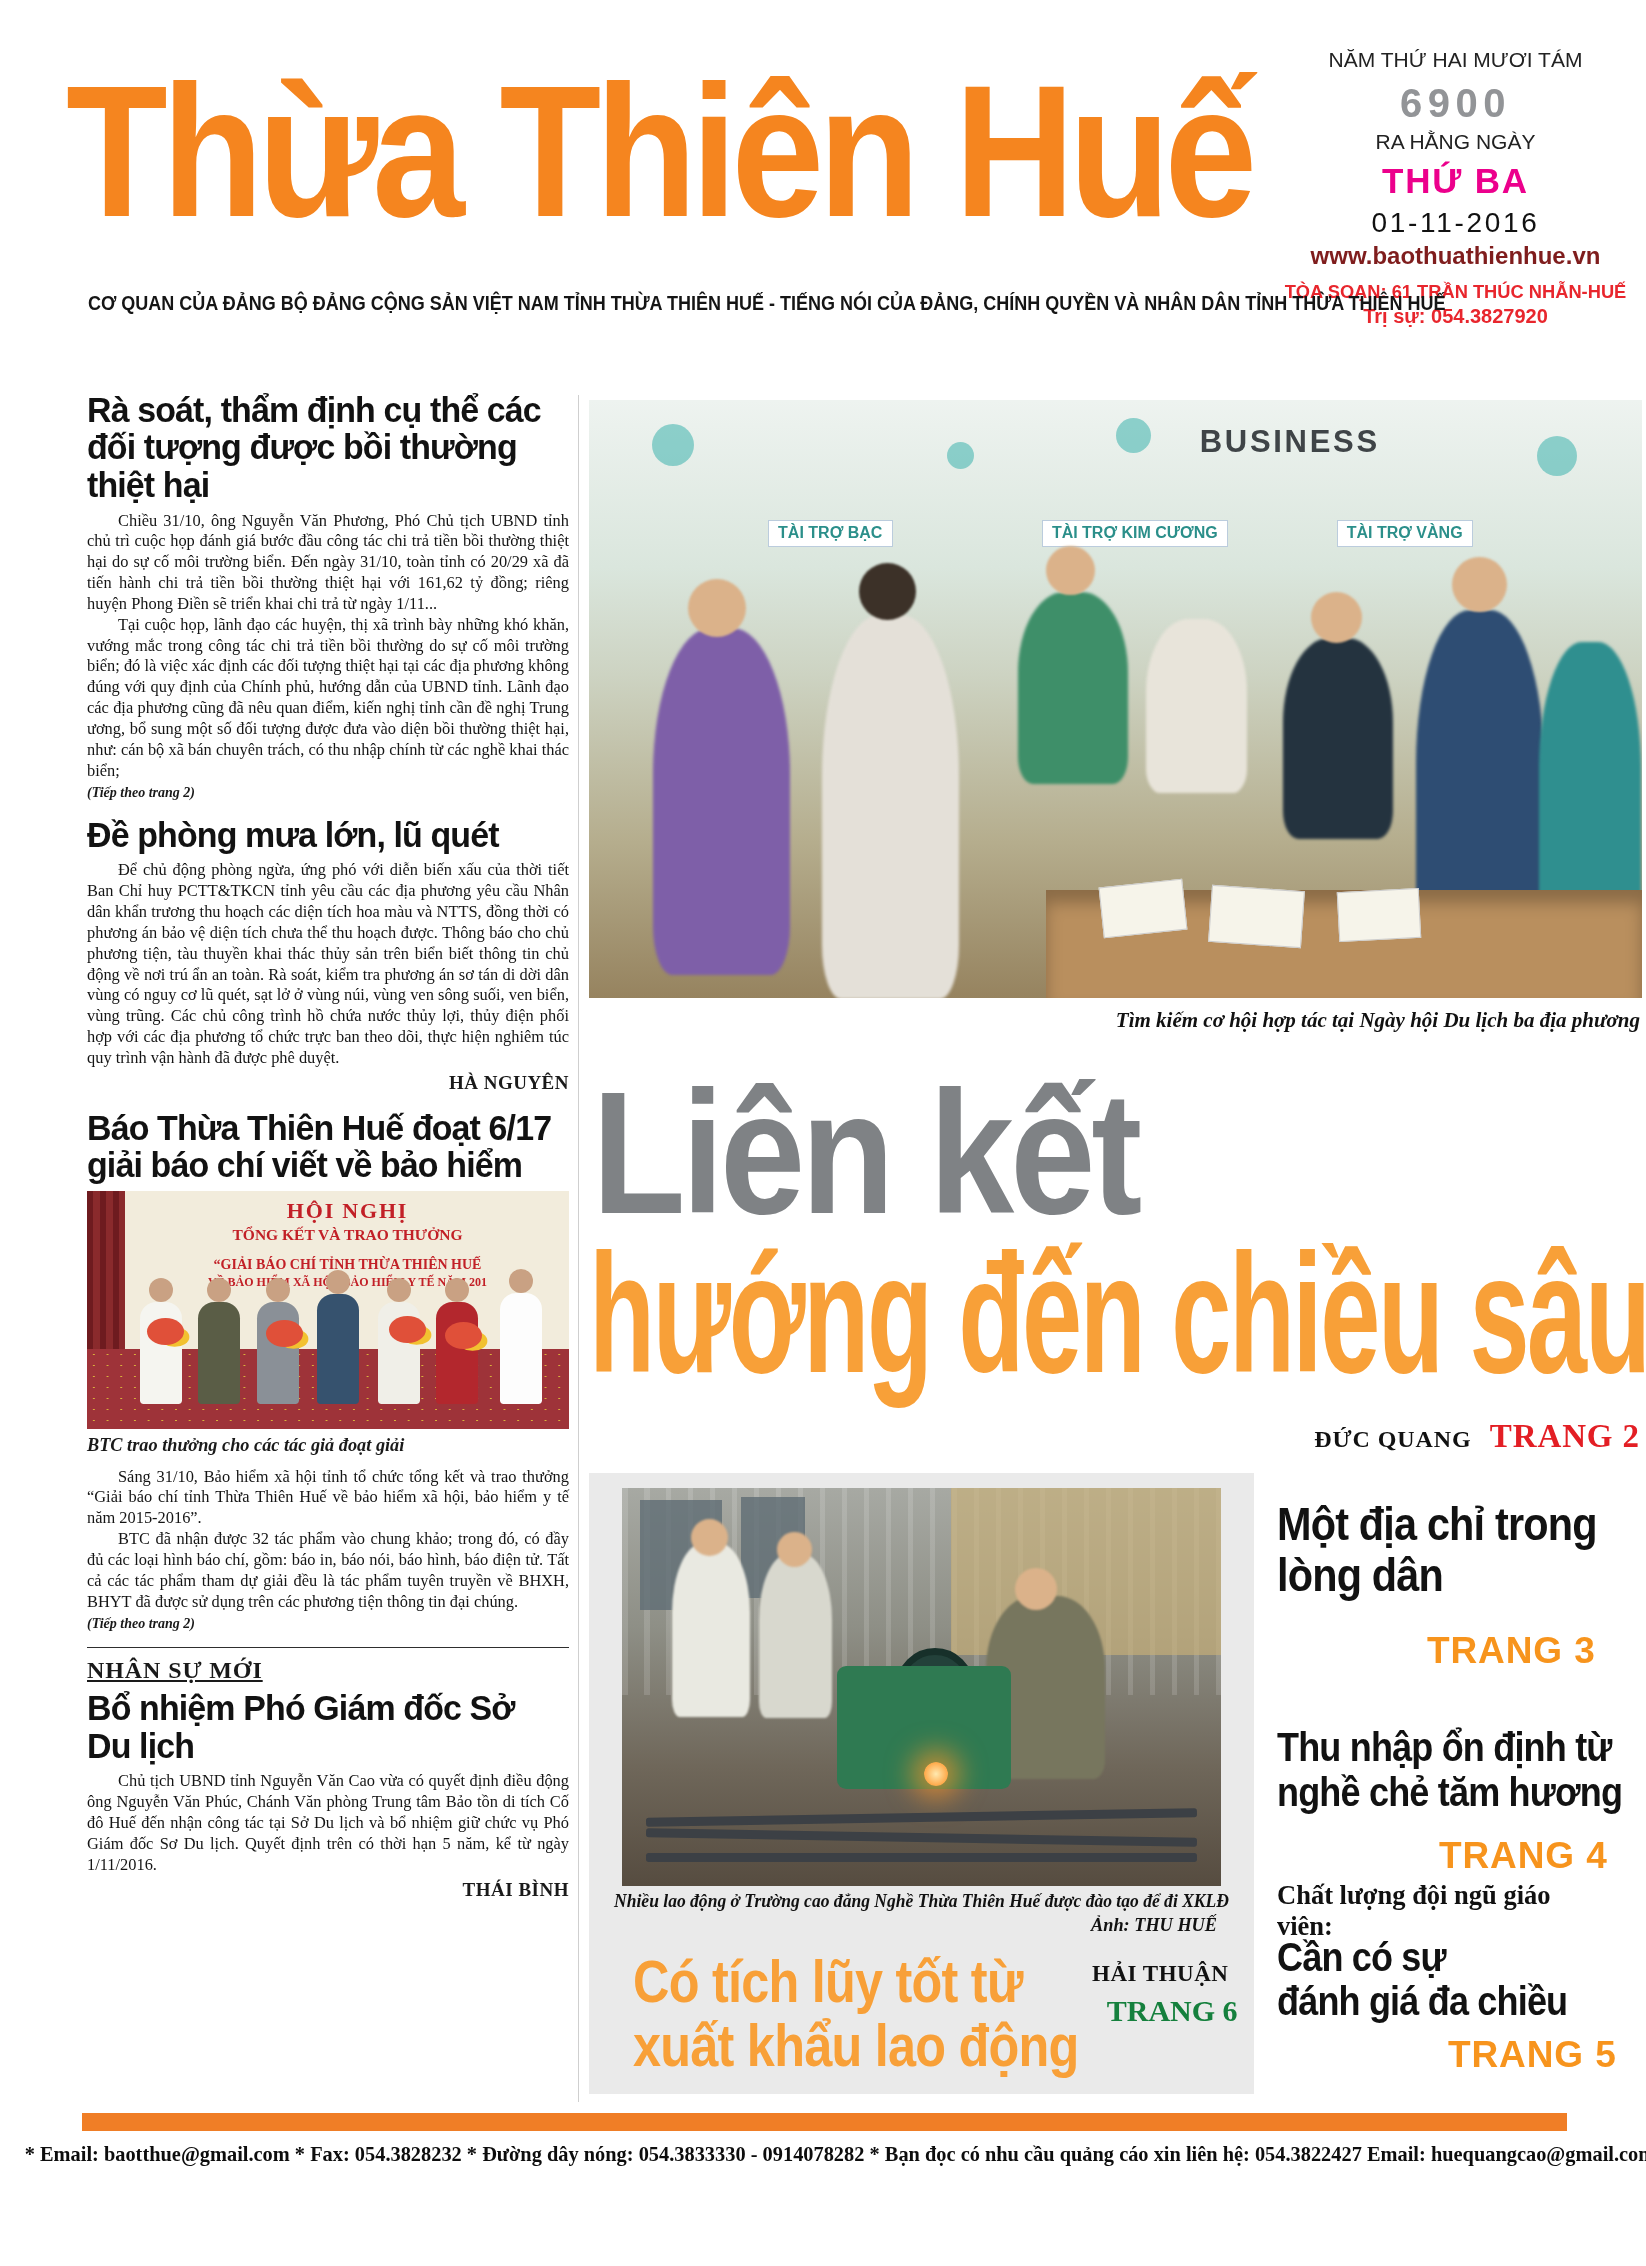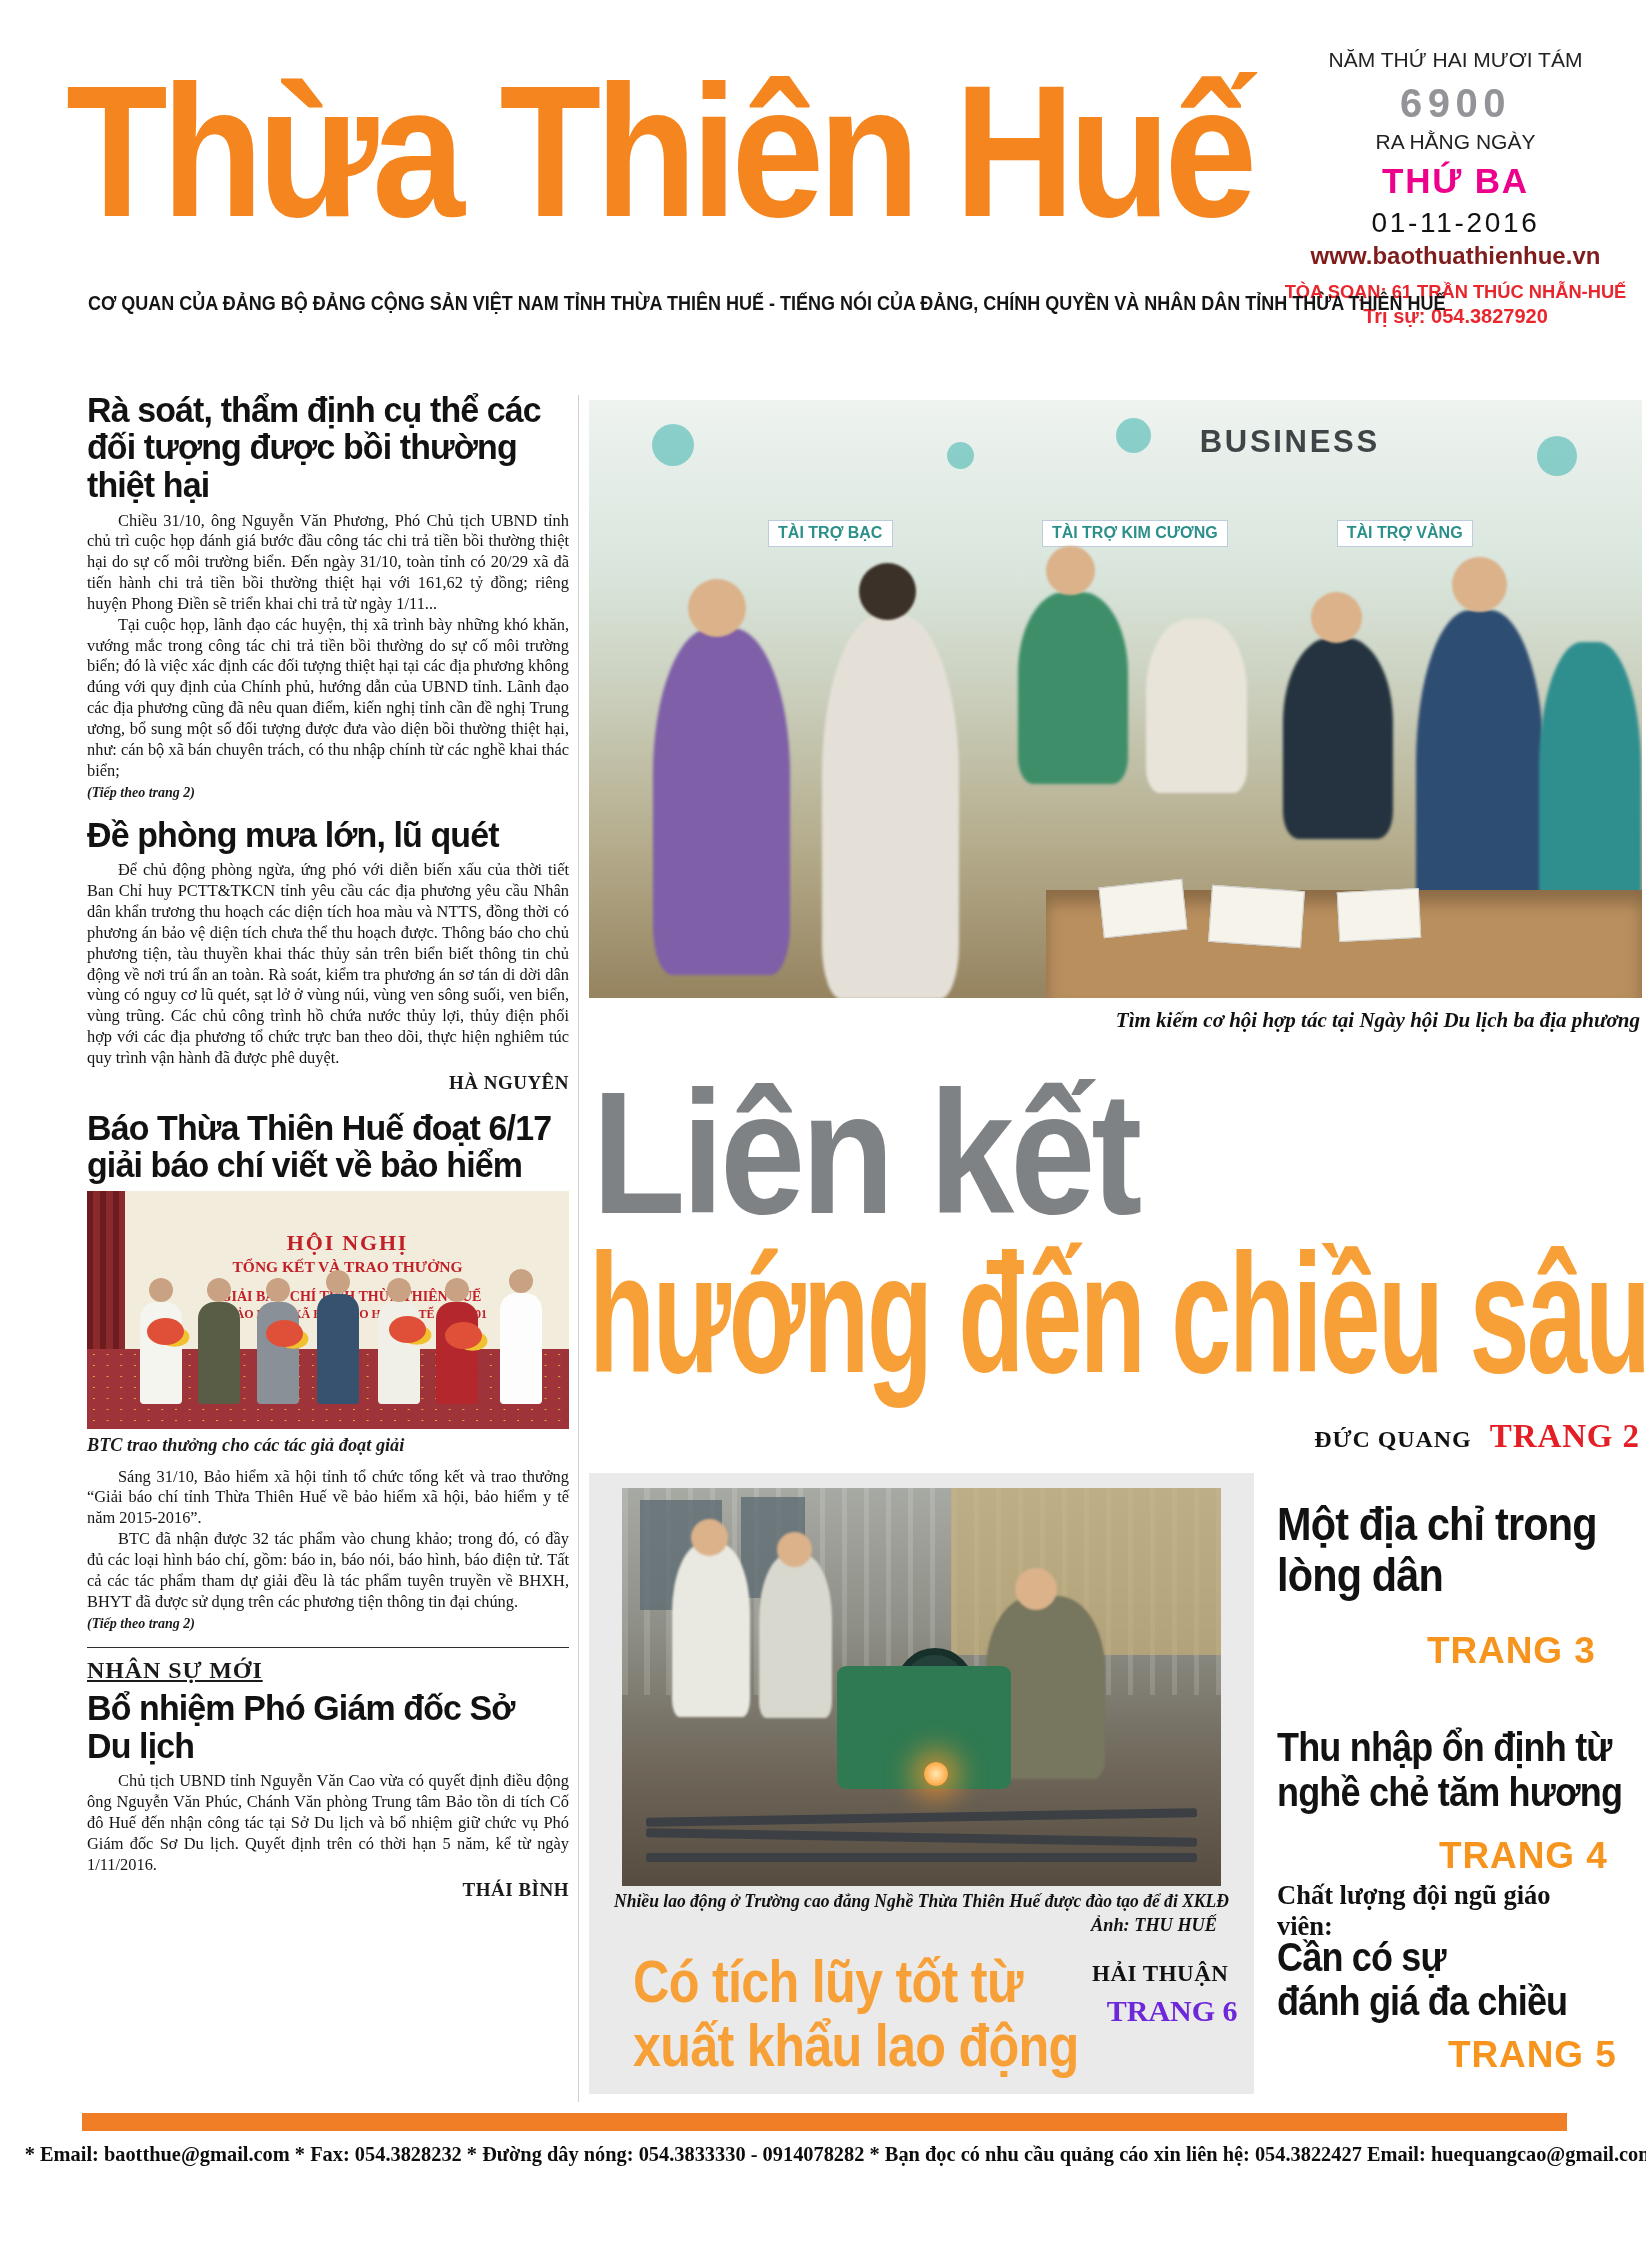--- a/index.html
+++ b/index.html
@@ -36,21 +36,21 @@
   .kicker{font-size:24px;font-weight:700;text-decoration:underline;letter-spacing:0.9px;margin:0 0 5.5px 0;}
 
   
   .photo-awards{position:relative;width:482px;height:238px;overflow:hidden;background:#f2ecdc;margin:1.8px 0 5.5px 0;}
   .aw-curtain{position:absolute;left:0;top:0;width:38px;height:100%;
       background:repeating-linear-gradient(90deg,#6e1b1f 0 6.4px,#8a2a2c 6.4px 12.8px);}
   .aw-carpet{position:absolute;left:0;bottom:0;width:100%;height:80px;background:#9e3339;
       background-image:radial-gradient(#d9b13b 1.1px,transparent 1.2px);background-size:13.7px 11px;}
   .aw-banner{position:absolute;left:55px;top:7.3px;width:411px;text-align:center;color:#c22027;
       font-family:"Liberation Serif",serif;font-weight:700;}
-  .aw-l1{font-size:22px;letter-spacing:1.8px;margin-top:32px;}
+  .aw-l1{font-size:22px;letter-spacing:1.8px;}
   .aw-l2{font-size:15.5px;margin-top:1.8px;}
   .aw-l3{font-size:14px;margin-top:13px;}
   .aw-l4{font-size:12px;margin-top:1.8px;}
   .person{position:absolute;bottom:25.6px;width:42px;height:102px;border-radius:16.4px 16.4px 3.7px 3.7px;}
   .person .head{position:absolute;left:9.1px;top:-24px;width:24px;height:24px;border-radius:50%;background:#c9a183;}
   .flower{position:absolute;width:37px;height:27.4px;border-radius:50%;background:#e05039;box-shadow:9.1px 5.5px 0 -3.7px #f2c130;}
   .caption{font-size:18.3px;font-weight:700;font-style:italic;margin:0;}
 
   
   .colrule{left:578px;top:395px;width:0.9px;height:1707px;background:#cfcfcf;}
@@ -93,21 +93,21 @@
   .spark{position:absolute;left:302px;top:274px;width:24px;height:24px;border-radius:50%;
       background:radial-gradient(#ffe9b0,#ff8c1a);box-shadow:0 0 25.6px 12.8px rgba(255,150,40,.65);}
   .worker{position:absolute;border-radius:40% 40% 10% 10%;filter:blur(0.9px);}
   .panel-cap{position:absolute;left:9.1px;top:418px;width:647px;text-align:center;font-size:18.3px;
       font-weight:700;font-style:italic;color:#111;white-space:nowrap;transform:scaleX(.96);transform-origin:center top;}
   .panel-credit{position:absolute;right:37px;top:442px;font-size:18.3px;font-weight:700;color:#111;}
   .panel-head{position:absolute;left:44px;top:477px;font-family:"Liberation Sans",sans-serif;font-weight:700;
       font-size:60px;line-height:1.07;color:#F8A038;letter-spacing:-0.9px;transform:scaleX(.84);transform-origin:left top;}
   .panel-author{position:absolute;right:16.4px;top:488px;text-align:center;}
   .panel-author .a{font-size:23px;font-weight:700;letter-spacing:0.5px;color:#111;}
-  .panel-author .p{font-size:30px;font-weight:700;color:#6d28d9;margin-top:7.3px;margin-left:24px;}
+  .panel-author .p{font-size:30px;font-weight:700;color:#15803d;margin-top:7.3px;margin-left:24px;}
 
   
   .teaser-head{font-family:"Liberation Sans",sans-serif;font-weight:700;color:#121212;
       letter-spacing:-0.9px;transform:scaleX(.9);transform-origin:left top;}
   .t1{left:1277px;top:1499px;width:393px;font-size:46px;line-height:1.1;}
   .t2{left:1277px;top:1725px;width:393px;font-size:40px;line-height:1.12;}
   .t3k{left:1277px;top:1880px;width:302px;font-size:26.5px;line-height:1.16;font-weight:700;
        font-family:"Liberation Serif",serif;color:#111;}
   .t3{left:1277px;top:1935px;width:393px;font-size:40px;line-height:1.1;}
   .tref{font-family:"Liberation Sans",sans-serif;font-weight:700;font-size:37px;color:#F7941D;letter-spacing:0.9px;}

